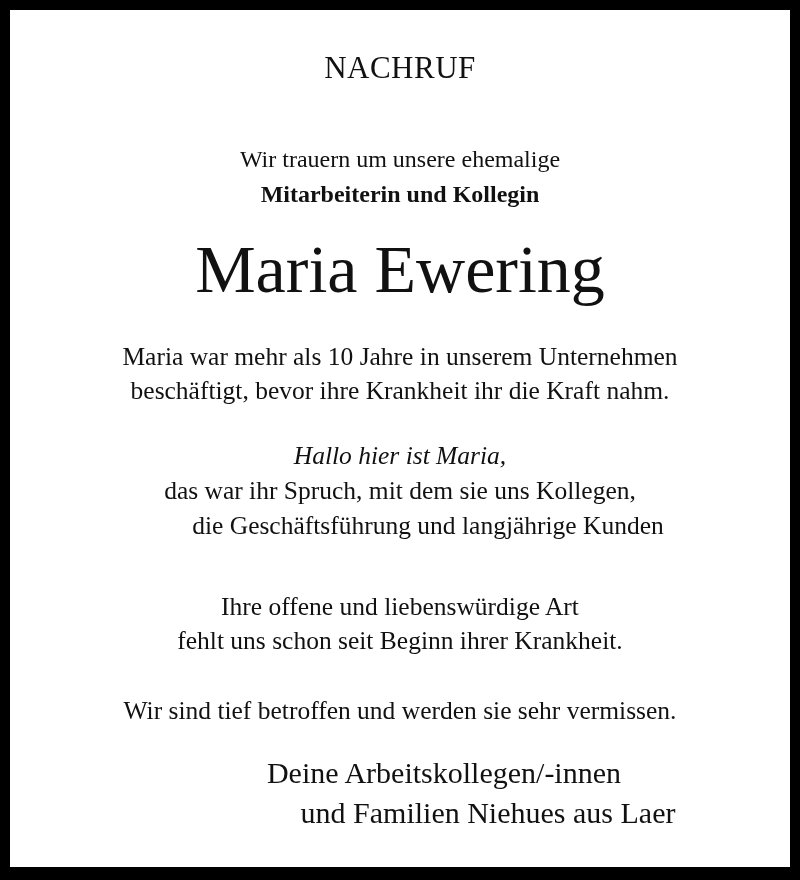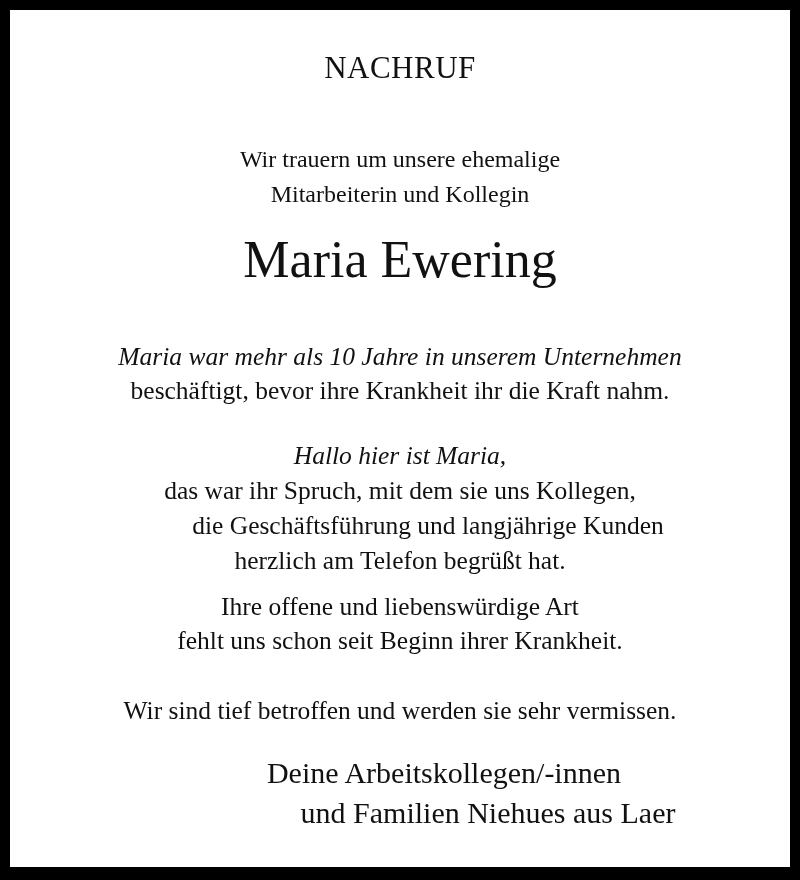--- a/index.html
+++ b/index.html
@@ -11,43 +11,42 @@
     position: absolute; left: 10px; top: 10px; width: 780px; height: 857px;
     background: #fff;
   }
   .line {
     position: absolute; left: 0; width: 780px; text-align: center;
     font-family: "Liberation Serif", "DejaVu Serif", serif;
     color: #111; white-space: nowrap;
   }
   .title { font-size: 31px; letter-spacing: 0.5px; }
   .intro { font-size: 24px; }
-  .name { font-size: 52px; }
+  .name { font-size: 68px; }
   .body-text { font-size: 25.5px; }
   .italic { font-style: italic; }
   .sign { font-size: 30px; margin-left: 44px; }
 </style>
 </head>
 <body>
 
 <div class="frame">
   <div class="line intro" style="top:136px;">Wir trauern um unsere ehemalige</div>
 
   <div class="line title" style="top:40px;">NACHRUF</div>
-  <div class="line intro" style="top:171px;">Mitarbeiterin und Kollegin</div>
+  <div class="line intro" style="top:171px;font-weight:bold;">Mitarbeiterin und Kollegin</div>
 
   <div class="line name" style="top:220px;">Maria Ewering</div>
 
-  <div class="line body-text" style="top:332px;font-style:italic;">Maria war mehr als 10 Jahre in unserem Unternehmen</div>
+  <div class="line body-text" style="top:332px;">Maria war mehr als 10 Jahre in unserem Unternehmen</div>
   <div class="line body-text" style="top:366px;">beschäftigt, bevor ihre Krankheit ihr die Kraft nahm.</div>
 
   <div class="line body-text italic" style="top:431px;">Hallo hier ist Maria,</div>
   <div class="line body-text" style="top:466px;text-align:center;">das war ihr Spruch, mit dem sie uns Kollegen,</div>
   <div class="line body-text" style="top:501px;padding-left:28px;">die Geschäftsführung und langjährige Kunden</div>
-  <div class="line body-text" style="top:536px;">herzlich am Telefon begrüßt hat.</div>
 
   <div class="line body-text" style="top:582px;">Ihre offene und liebenswürdige Art</div>
   <div class="line body-text" style="top:616px;">fehlt uns schon seit Beginn ihrer Krankheit.</div>
 
   <div class="line body-text" style="top:686px;">Wir sind tief betroffen und werden sie sehr vermissen.</div>
 
   <div class="line sign" style="top:746px;">Deine Arbeitskollegen/-innen</div>
   <div class="line sign" style="top:786px;padding-left:44px;">und Familien Niehues aus Laer</div>
 </div>
 

